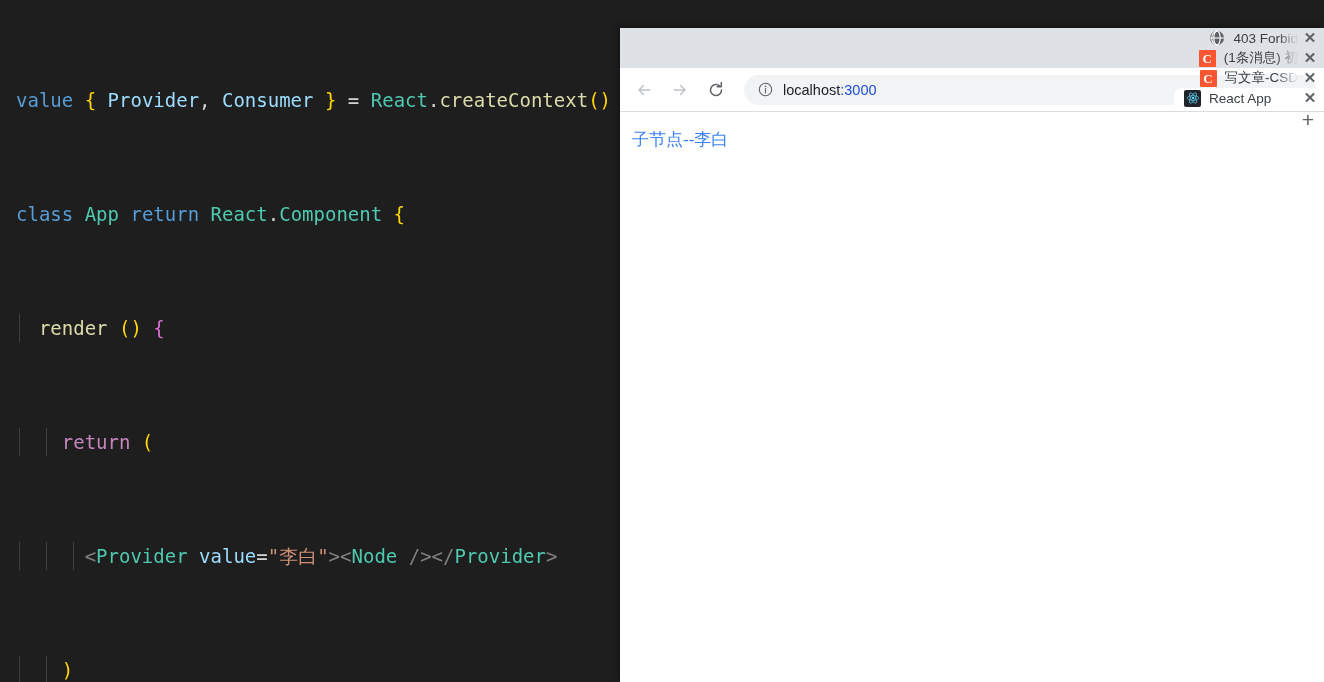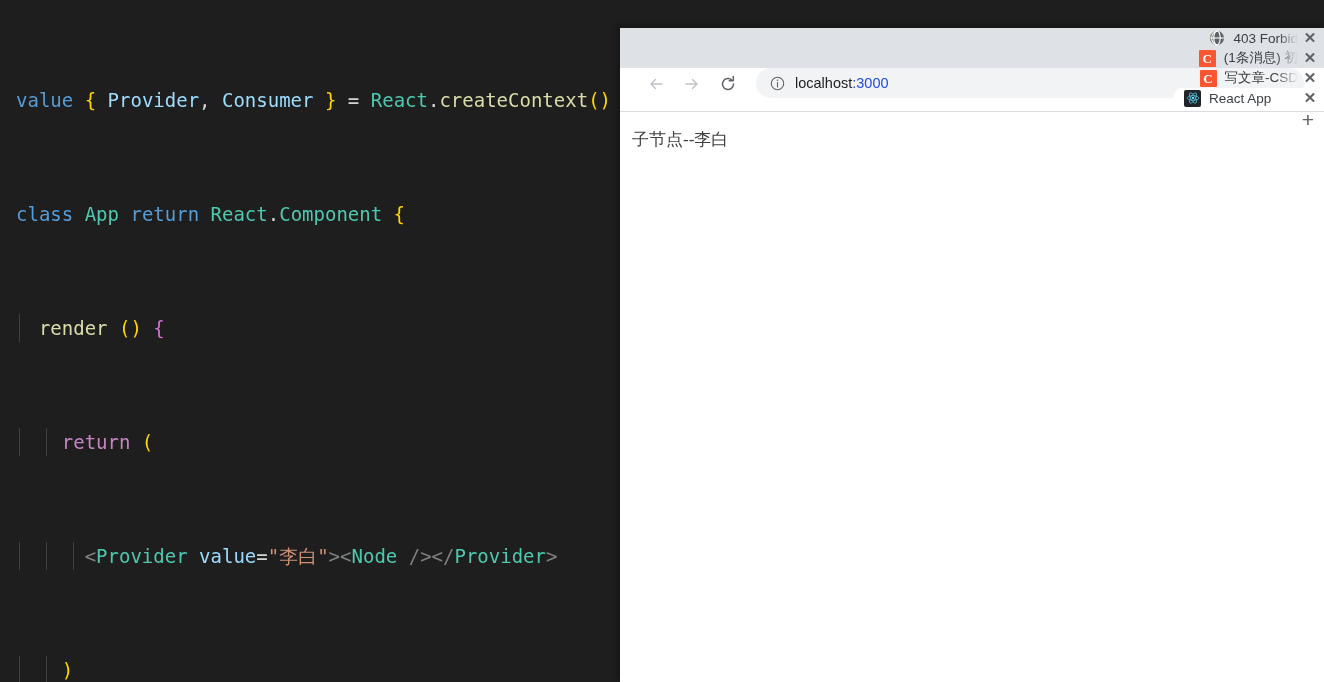--- a/index.html
+++ b/index.html
@@ -140,22 +140,22 @@
     width: 17px; height: 17px;
     background: #20232a;
     border-radius: 2px;
     display: flex; align-items: center; justify-content: center;
   }
 
   #toolbar {
     height: 44px;
     background: #ffffff;
     display: flex;
-    align-items: flex-start;
-    padding: 0 20px;
+    align-items: center;
+    padding: 0 8px;
     border-bottom: 1px solid #dadce0;
   }
   .navbtn {
     width: 32px; height: 32px;
     display: flex; align-items: center; justify-content: center;
     color: #5f6368;
     margin-right: 4px;
   }
   .navbtn.dis { color: #bdc1c6; }
   #omnibox {
@@ -179,21 +179,21 @@
   }
   .url-host { color: #202124; }
   .url-rest { color: #1d4ed8; }
 
   #viewport {
     background: #ffffff;
     height: 570px;
     padding: 16px 0 0 12px;
     font-family: "Liberation Serif", "DejaVu Serif", serif;
     font-size: 17px;
-    color: #404040;
+    color: #3b82f6;
   }
 </style>
 </head>
 <body>
 
 <div id="editor">
 
   <div class="ln"><span class="kw">value</span> <span class="br1">{</span> <span class="var">Provider</span><span class="punc">,</span> <span class="var">Consumer</span> <span class="br1">}</span> <span class="punc">=</span> <span class="cls">React</span><span class="punc">.</span><span class="fn">createContext</span><span class="br1">()</span></div>
 
   <div class="ln"><span class="kw">class</span> <span class="cls">App</span> <span class="kw">return</span> <span class="cls">React</span><span class="punc">.</span><span class="cls">Component</span> <span class="br1">{</span></div>

